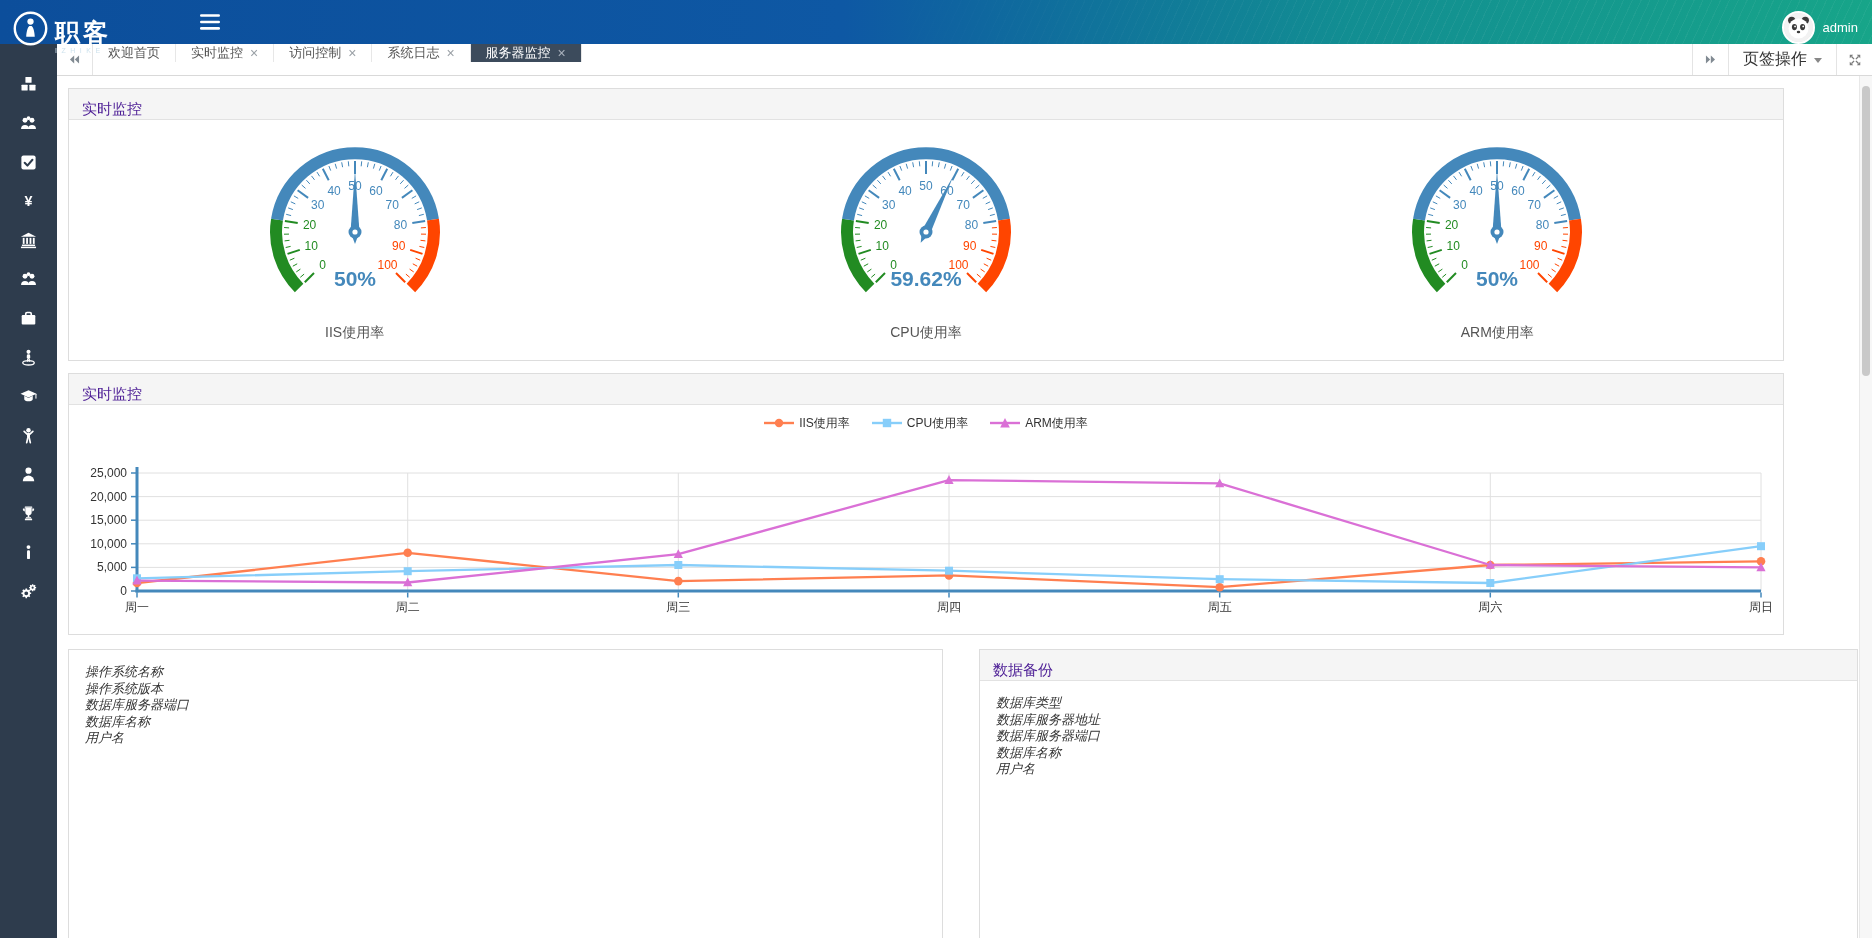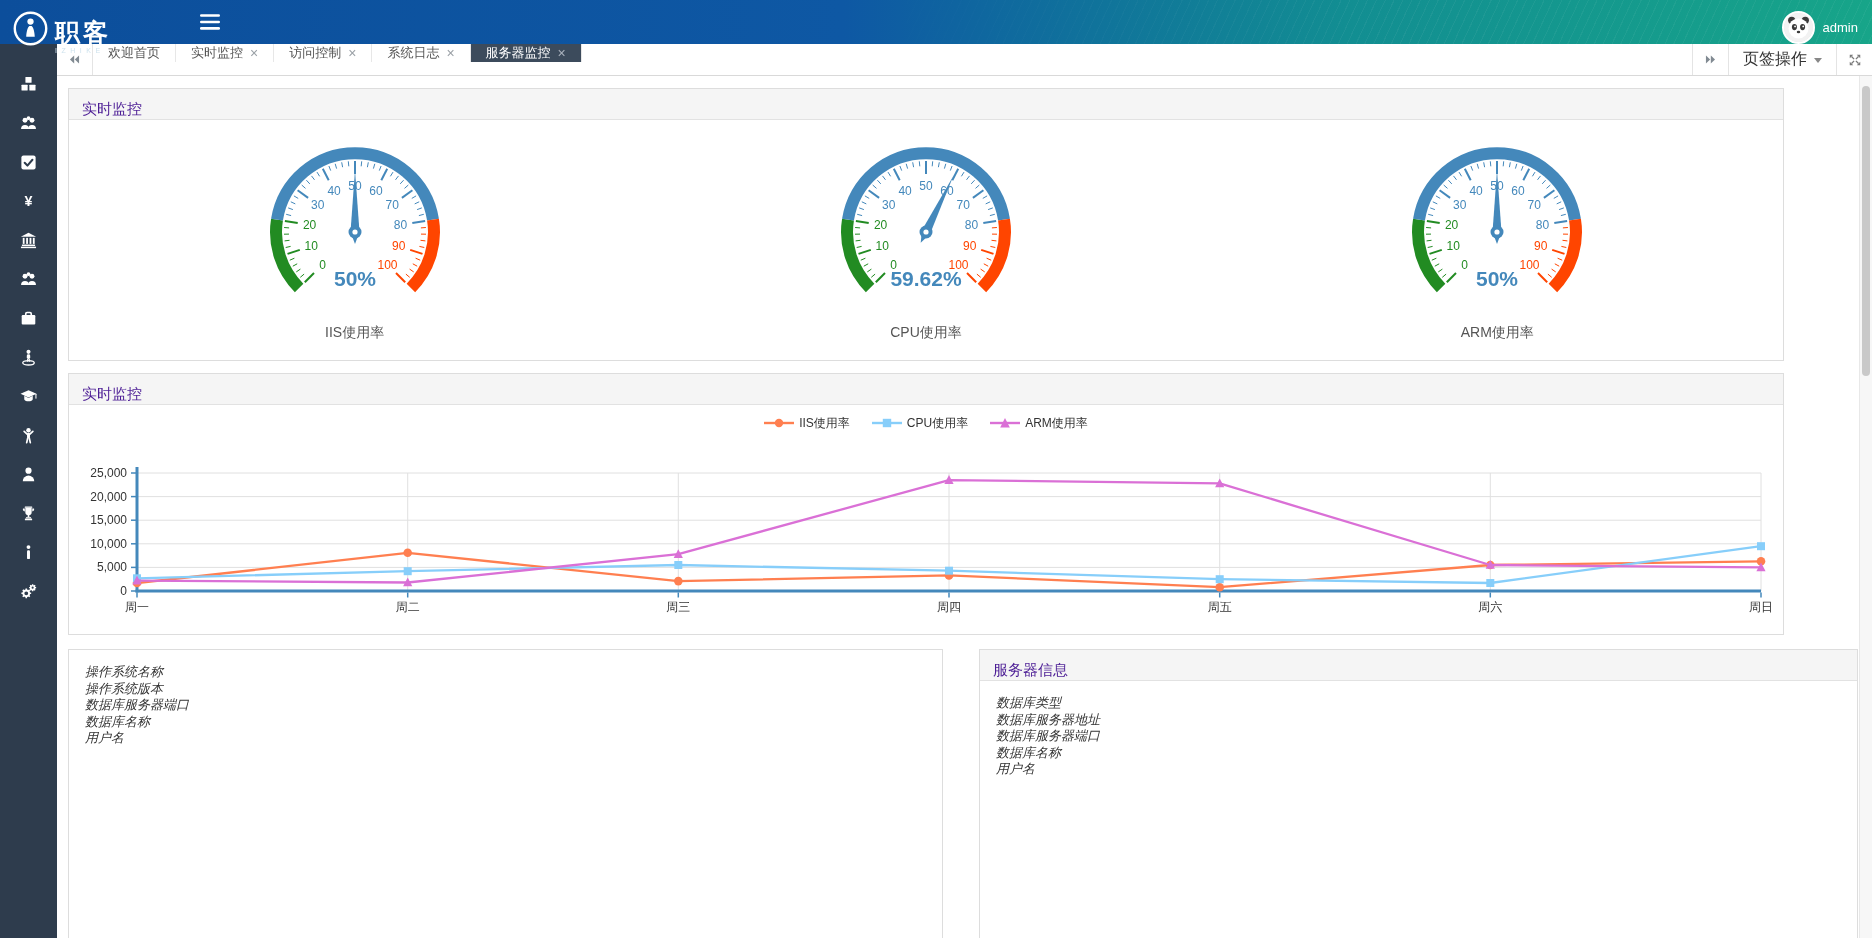--- a/index.html
+++ b/index.html
@@ -649,21 +649,21 @@
       <ul class="info-list" id="server-info-list">
           <li>操作系统名称</li>
           <li>操作系统版本</li>
           <li>数据库服务器端口</li>
           <li>数据库名称</li>
           <li>用户名</li>
         </ul>
     </div>
     <div class="panel panel-info-right">
       <div class="panel-header">
-        <span>服务器信息</span>
+        <span>数据备份</span>
       </div>
       <ul class="info-list" id="db-info-list">
           <li>数据库类型</li>
           <li>数据库服务器地址</li>
           <li>数据库服务器端口</li>
           <li>数据库名称</li>
           <li>用户名</li>
         </ul>
     </div>
   </div>

